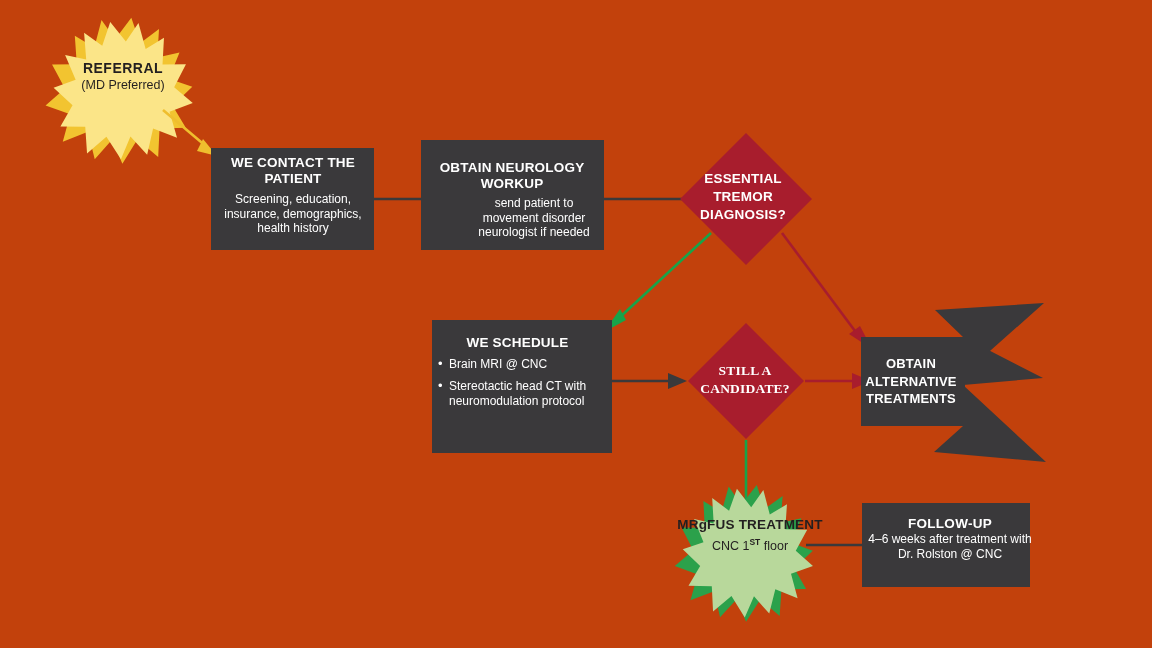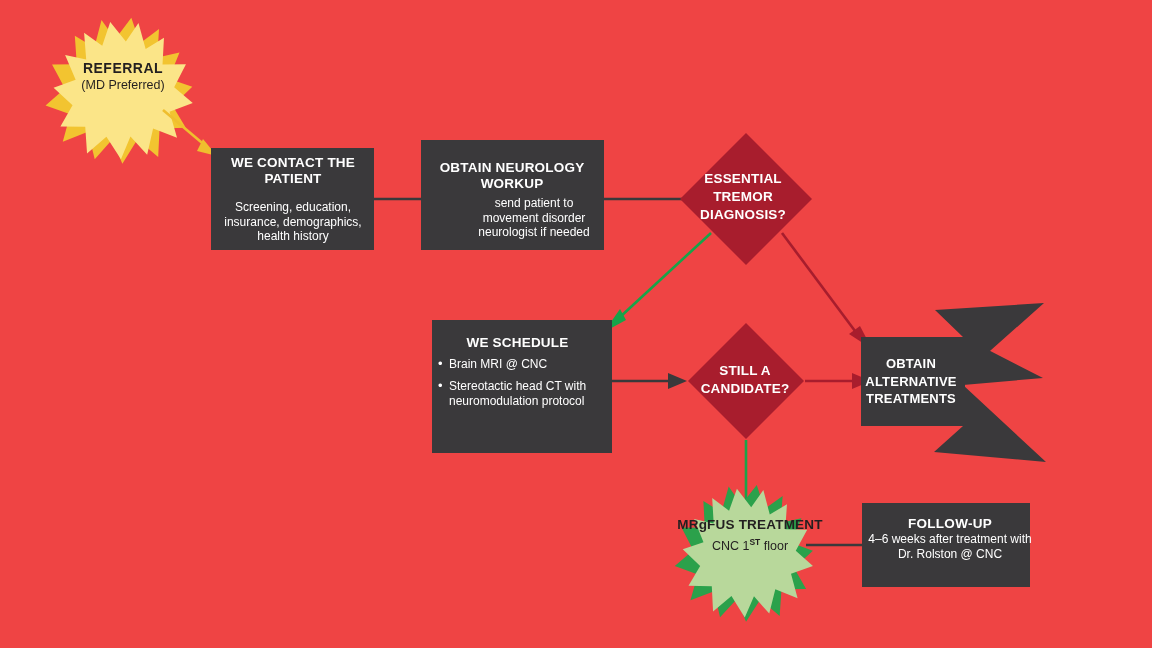--- a/index.html
+++ b/index.html
@@ -4,21 +4,21 @@
 <style>
   html, body {
     margin: 0;
     padding: 0;
     background: #ffffff;
   }
   #canvas {
     position: relative;
     width: 1152px;
     height: 648px;
-    background: #ef4444;
+    background: #c2410c;
     overflow: hidden;
     font-family: "Liberation Sans", sans-serif;
   }
   svg.layer {
     position: absolute;
     left: 0;
     top: 0;
     width: 1152px;
     height: 648px;
     overflow: visible;
@@ -42,21 +42,21 @@
   #referral-label {
     left: 43px; top: 60px; width: 160px;
     color: #231f20;
   }
   #referral-label .title { font-size: 14px; letter-spacing: 0.5px; }
   #referral-label .sub { font-size: 12.5px; margin-top: 1px; }
 
   
   #contact-label { left: 213px; top: 155px; width: 160px; }
   #contact-label .title { font-size: 13.5px; }
-  #contact-label .sub { font-size: 12px; margin-top: 12px; }
+  #contact-label .sub { font-size: 12px; margin-top: 4px; }
 
   
   #workup-label { left: 421px; top: 160px; width: 182px; }
   #workup-label .title { font-size: 13.5px; }
   #workup-label .sub { font-size: 12px; margin-top: 3px; margin-left: 44px; }
 
   
   #tremor-label { left: 673px; top: 170px; width: 140px; }
   #tremor-label .title { font-size: 13.5px; line-height: 1.33; }
 
@@ -82,21 +82,21 @@
   }
   #schedule-list li::before {
     content: "\2022";
     position: absolute;
     left: 0; top: -1px;
     font-size: 13px;
   }
 
   
   #candidate-label { left: 681px; top: 362px; width: 128px; }
-  #candidate-label .title { font-size: 13.5px; line-height: 1.35; }
+  #candidate-label .title { font-size: 13.5px; line-height: 1.35; font-family: Liberation Serif, serif; }
 
   
   #explore-label { left: 861px; top: 355px; width: 100px; }
   #explore-label .title { font-size: 13px; line-height: 1.35; }
 
   
   #mrgfus-label {
     left: 676px; top: 517px; width: 148px;
     color: #231f20;
   }

